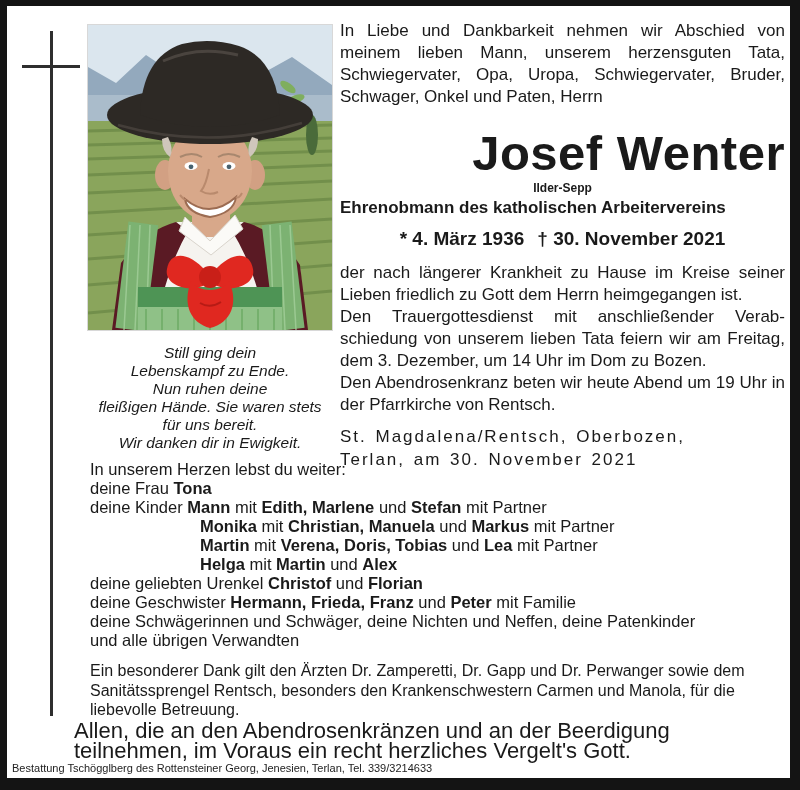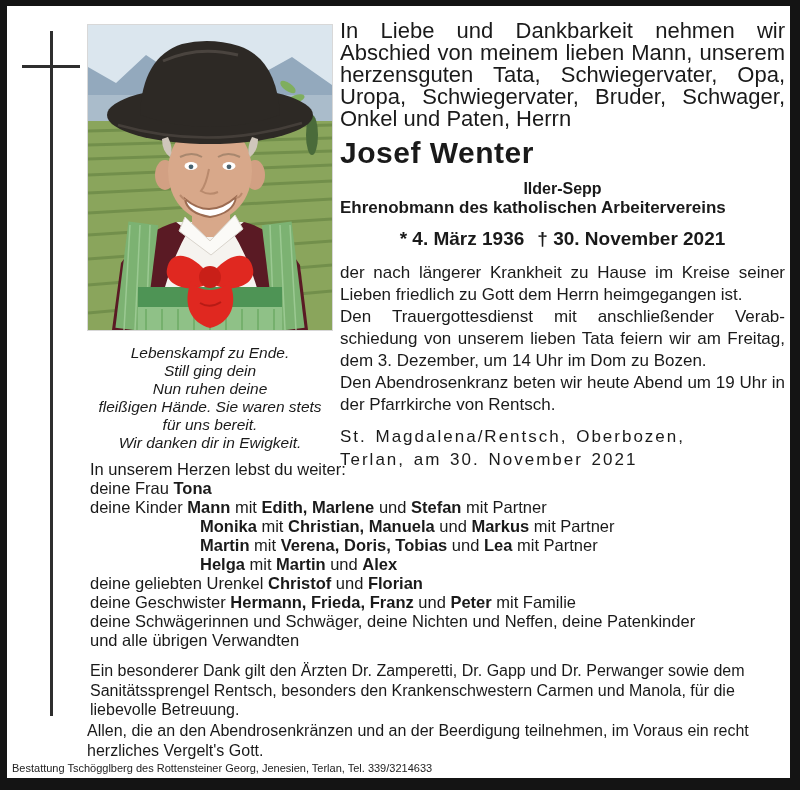--- a/index.html
+++ b/index.html
@@ -13,40 +13,40 @@
   .cross { position:absolute; left:22px; top:31px; width:60px; height:688px; z-index:2; }
   .cross .v { position:absolute; left:28px; top:0; width:2.5px; height:685px; background:#2e2e2e; }
   .cross .h { position:absolute; left:0; top:34px; width:58px; height:2.5px; background:#2e2e2e; }
 
   
   .photo { position:absolute; left:88px; top:25px; width:244px; height:305px; outline:1px solid #d8d8d8; }
   .photo svg { display:block; width:100%; height:100%; }
 
   
   .right-col { position:absolute; left:340px; top:20px; width:445px; }
-  .intro { font-size:22px; line-height:22px; text-align:justify; text-align-last:left; hyphens:manual; }
-  .name { font-size:30px; line-height:46px; font-weight:700; text-align:left; margin-top:0; letter-spacing:0.5px; }
-  .nickname { font-size:16px; line-height:19px; font-weight:700; text-align:center; margin-top:3px; }
+  .intro { font-size:17px; line-height:22px; text-align:justify; text-align-last:left; hyphens:manual; }
+  .name { font-size:49px; line-height:46px; font-weight:700; text-align:right; margin-top:22px; letter-spacing:0.5px; }
+  .nickname { font-size:12px; line-height:19px; font-weight:700; text-align:center; margin-top:3px; }
   .honorific { font-size:17px; line-height:20px; font-weight:700; text-align:left; }
   .dates { display:flex; justify-content:center; gap:13px; font-size:19px; font-weight:700; margin-top:10px; }
   .paras { margin-top:12px; }
   .paras p { font-size:17px; line-height:22px; text-align:justify; text-align-last:left; hyphens:manual; }
   .placeblock { margin-top:9px; font-size:17px; line-height:23px; letter-spacing:2px; word-spacing:2px; }
 
   
   .poem { position:absolute; left:62px; top:344px; width:296px; text-align:center;
           font-style:italic; font-size:15.5px; line-height:18px; }
 
   
   .family { position:absolute; left:90px; top:460px; width:700px; font-size:16.5px; line-height:19px; }
   .family .indent { padding-left:110px; }
   .b { font-weight:700; }
 
   .thanks { position:absolute; left:90px; top:661px; width:700px; font-size:16px; line-height:19.5px; }
-  .attendance { position:absolute; left:87px; top:721px; width:700px; font-size:16px; line-height:20px; }
+  .attendance { position:absolute; left:74px; top:721px; width:700px; font-size:22px; line-height:20px; }
 
   .footer { position:absolute; left:12px; top:761px; font-size:11px; line-height:14px; color:#222;text-align:right; }
 </style>
 </head>
 <body>
 
 <div class="frame"></div>
 
 <div class="cross">
   <div class="v"></div>
@@ -175,22 +175,22 @@
     <p>Den Trauergottesdienst mit anschließender Verab­schiedung von unserem lieben Tata feiern wir am Freitag, dem 3. Dezember, um 14 Uhr im Dom zu Bozen.</p>
     <p>Den Abendrosenkranz beten wir heute Abend um 19 Uhr in der Pfarrkirche von Rentsch.</p>
   </div>
   <div class="placeblock">
     <div>St. Magdalena/Rentsch, Oberbozen,</div>
     <div>Terlan, am 30. November 2021</div>
   </div>
 </div>
 
 <div class="poem">
+  <div>Still ging dein</div>
   <div>Lebenskampf zu Ende.</div>
-  <div>Still ging dein</div>
   <div>Nun ruhen deine</div>
   <div>fleißigen Hände. Sie waren stets</div>
   <div>für uns bereit.</div>
   <div>Wir danken dir in Ewigkeit.</div>
 </div>
 
 <div class="family">
   <div>In unserem Herzen lebst du weiter:</div>
   <div><span>deine Frau </span><span class="b">Tona</span></div>
   <div><span>deine Kinder </span><span class="b">Mann</span><span> mit </span><span class="b">Edith, Marlene</span><span> und </span><span class="b">Stefan</span><span> mit Partner</span></div>

